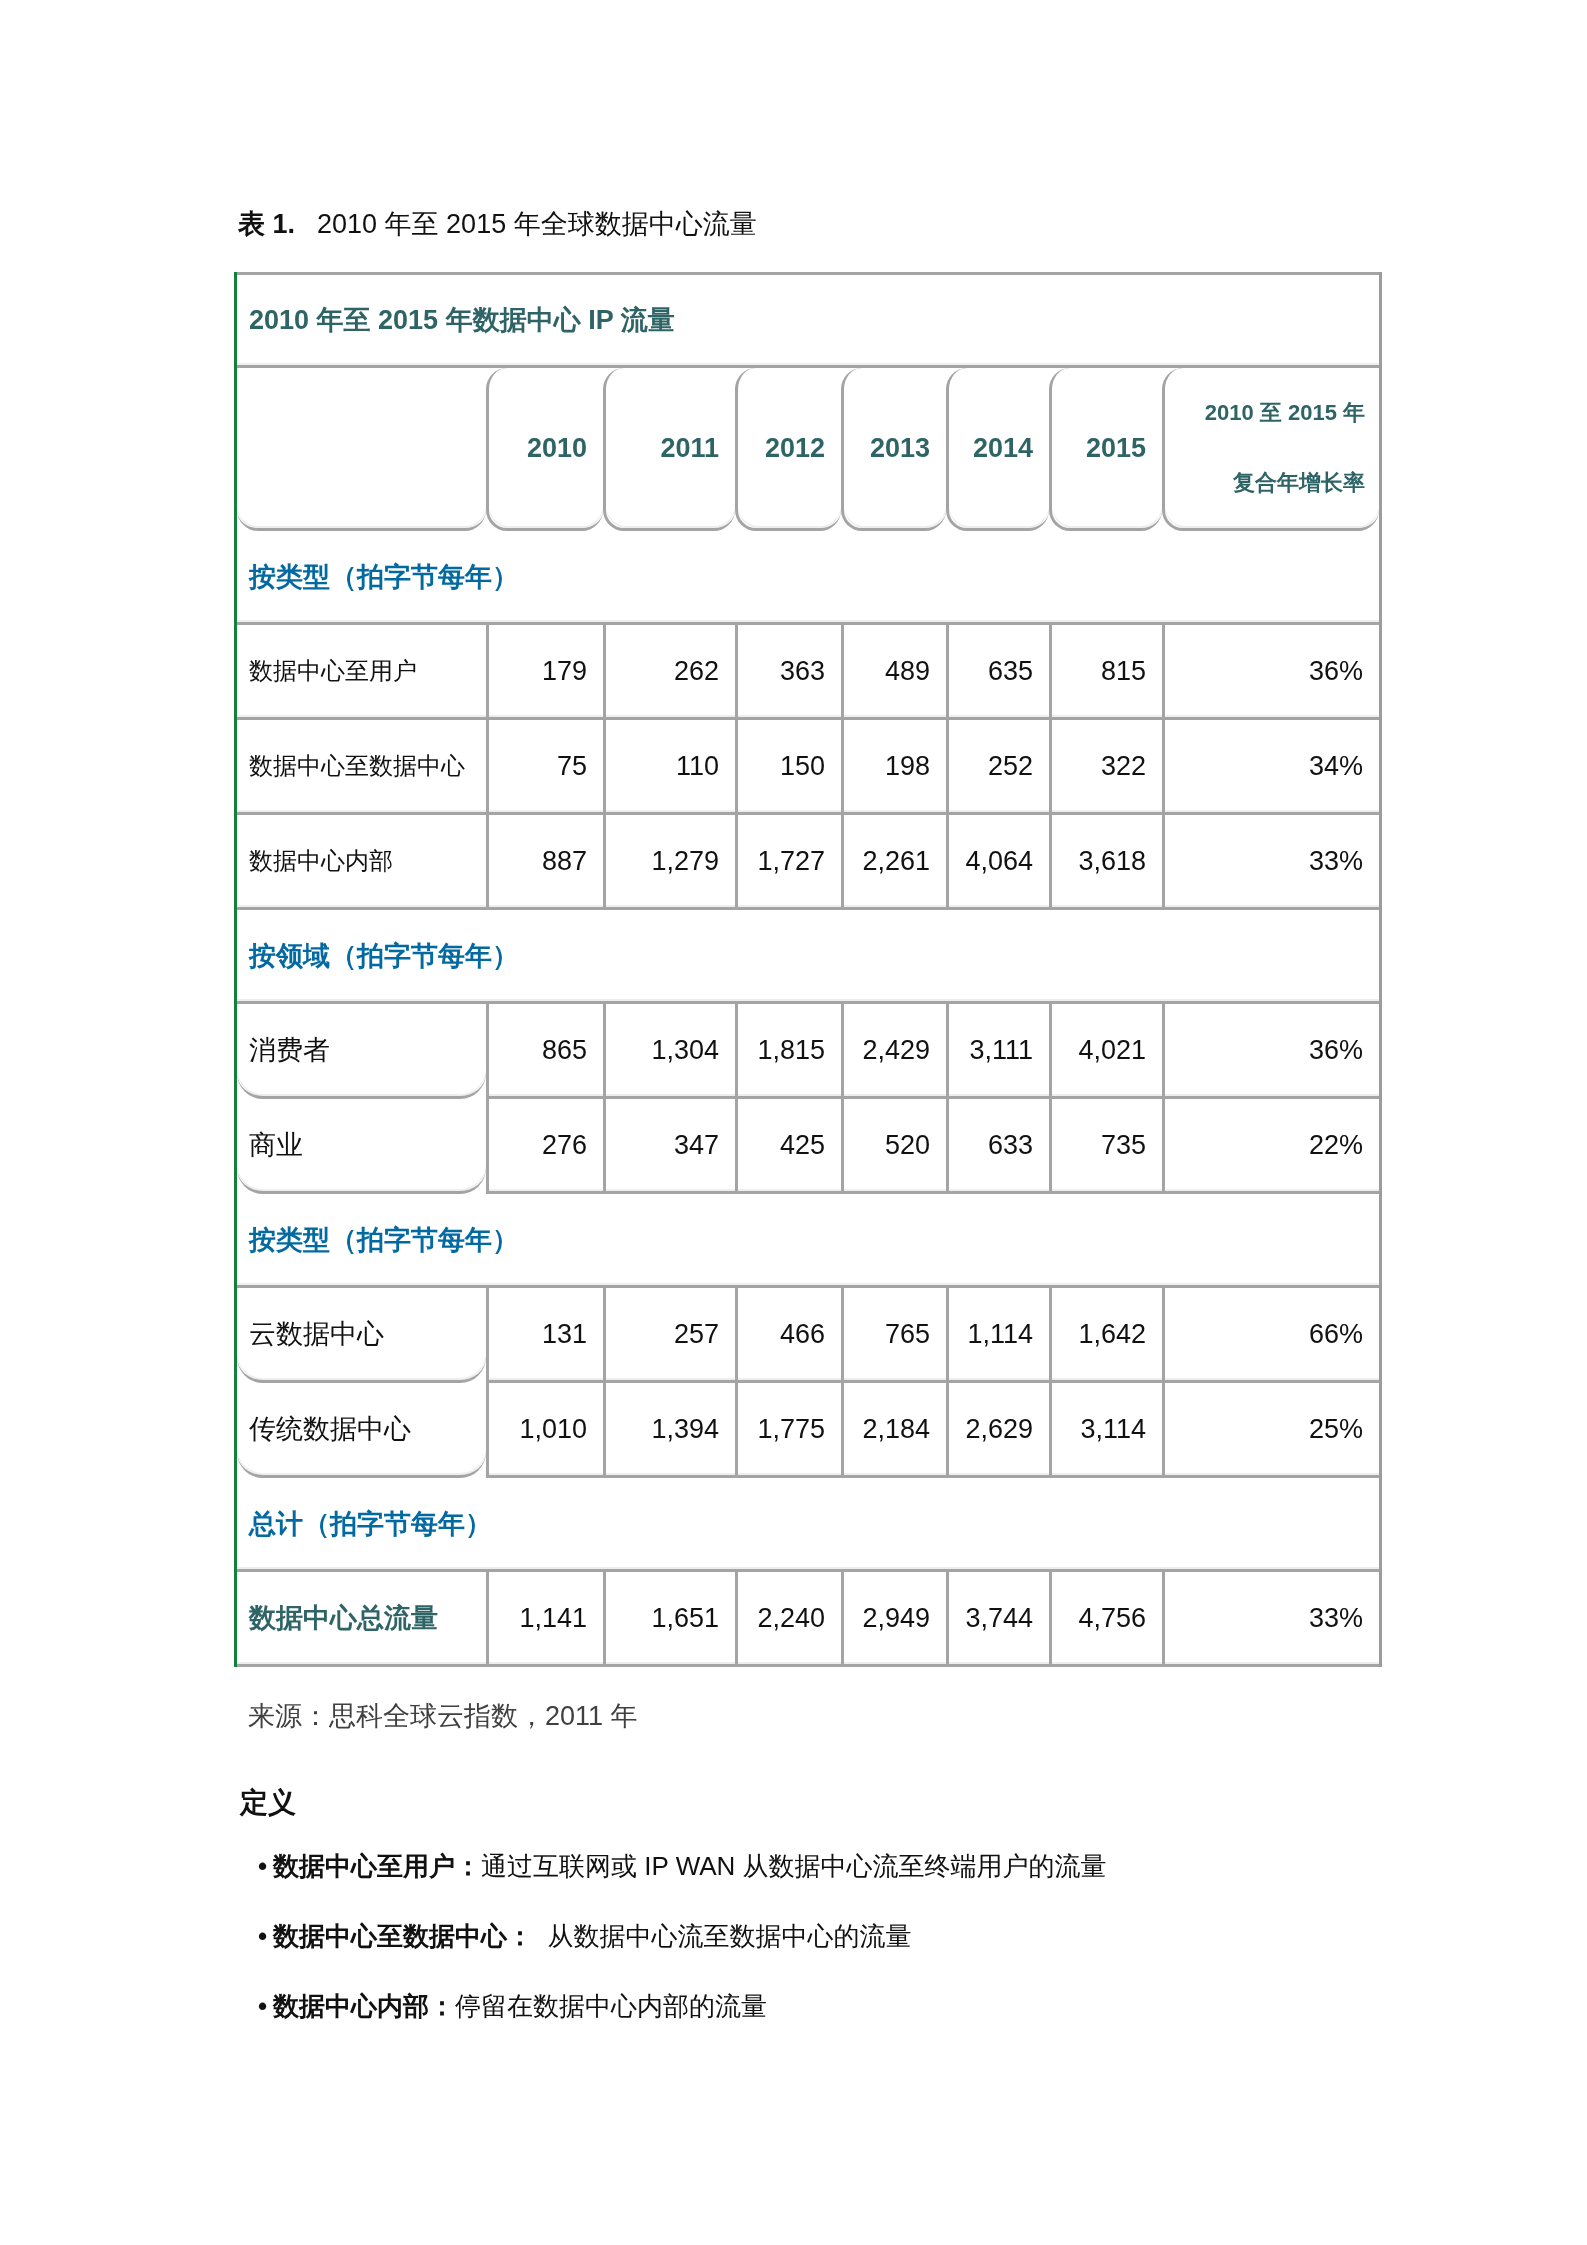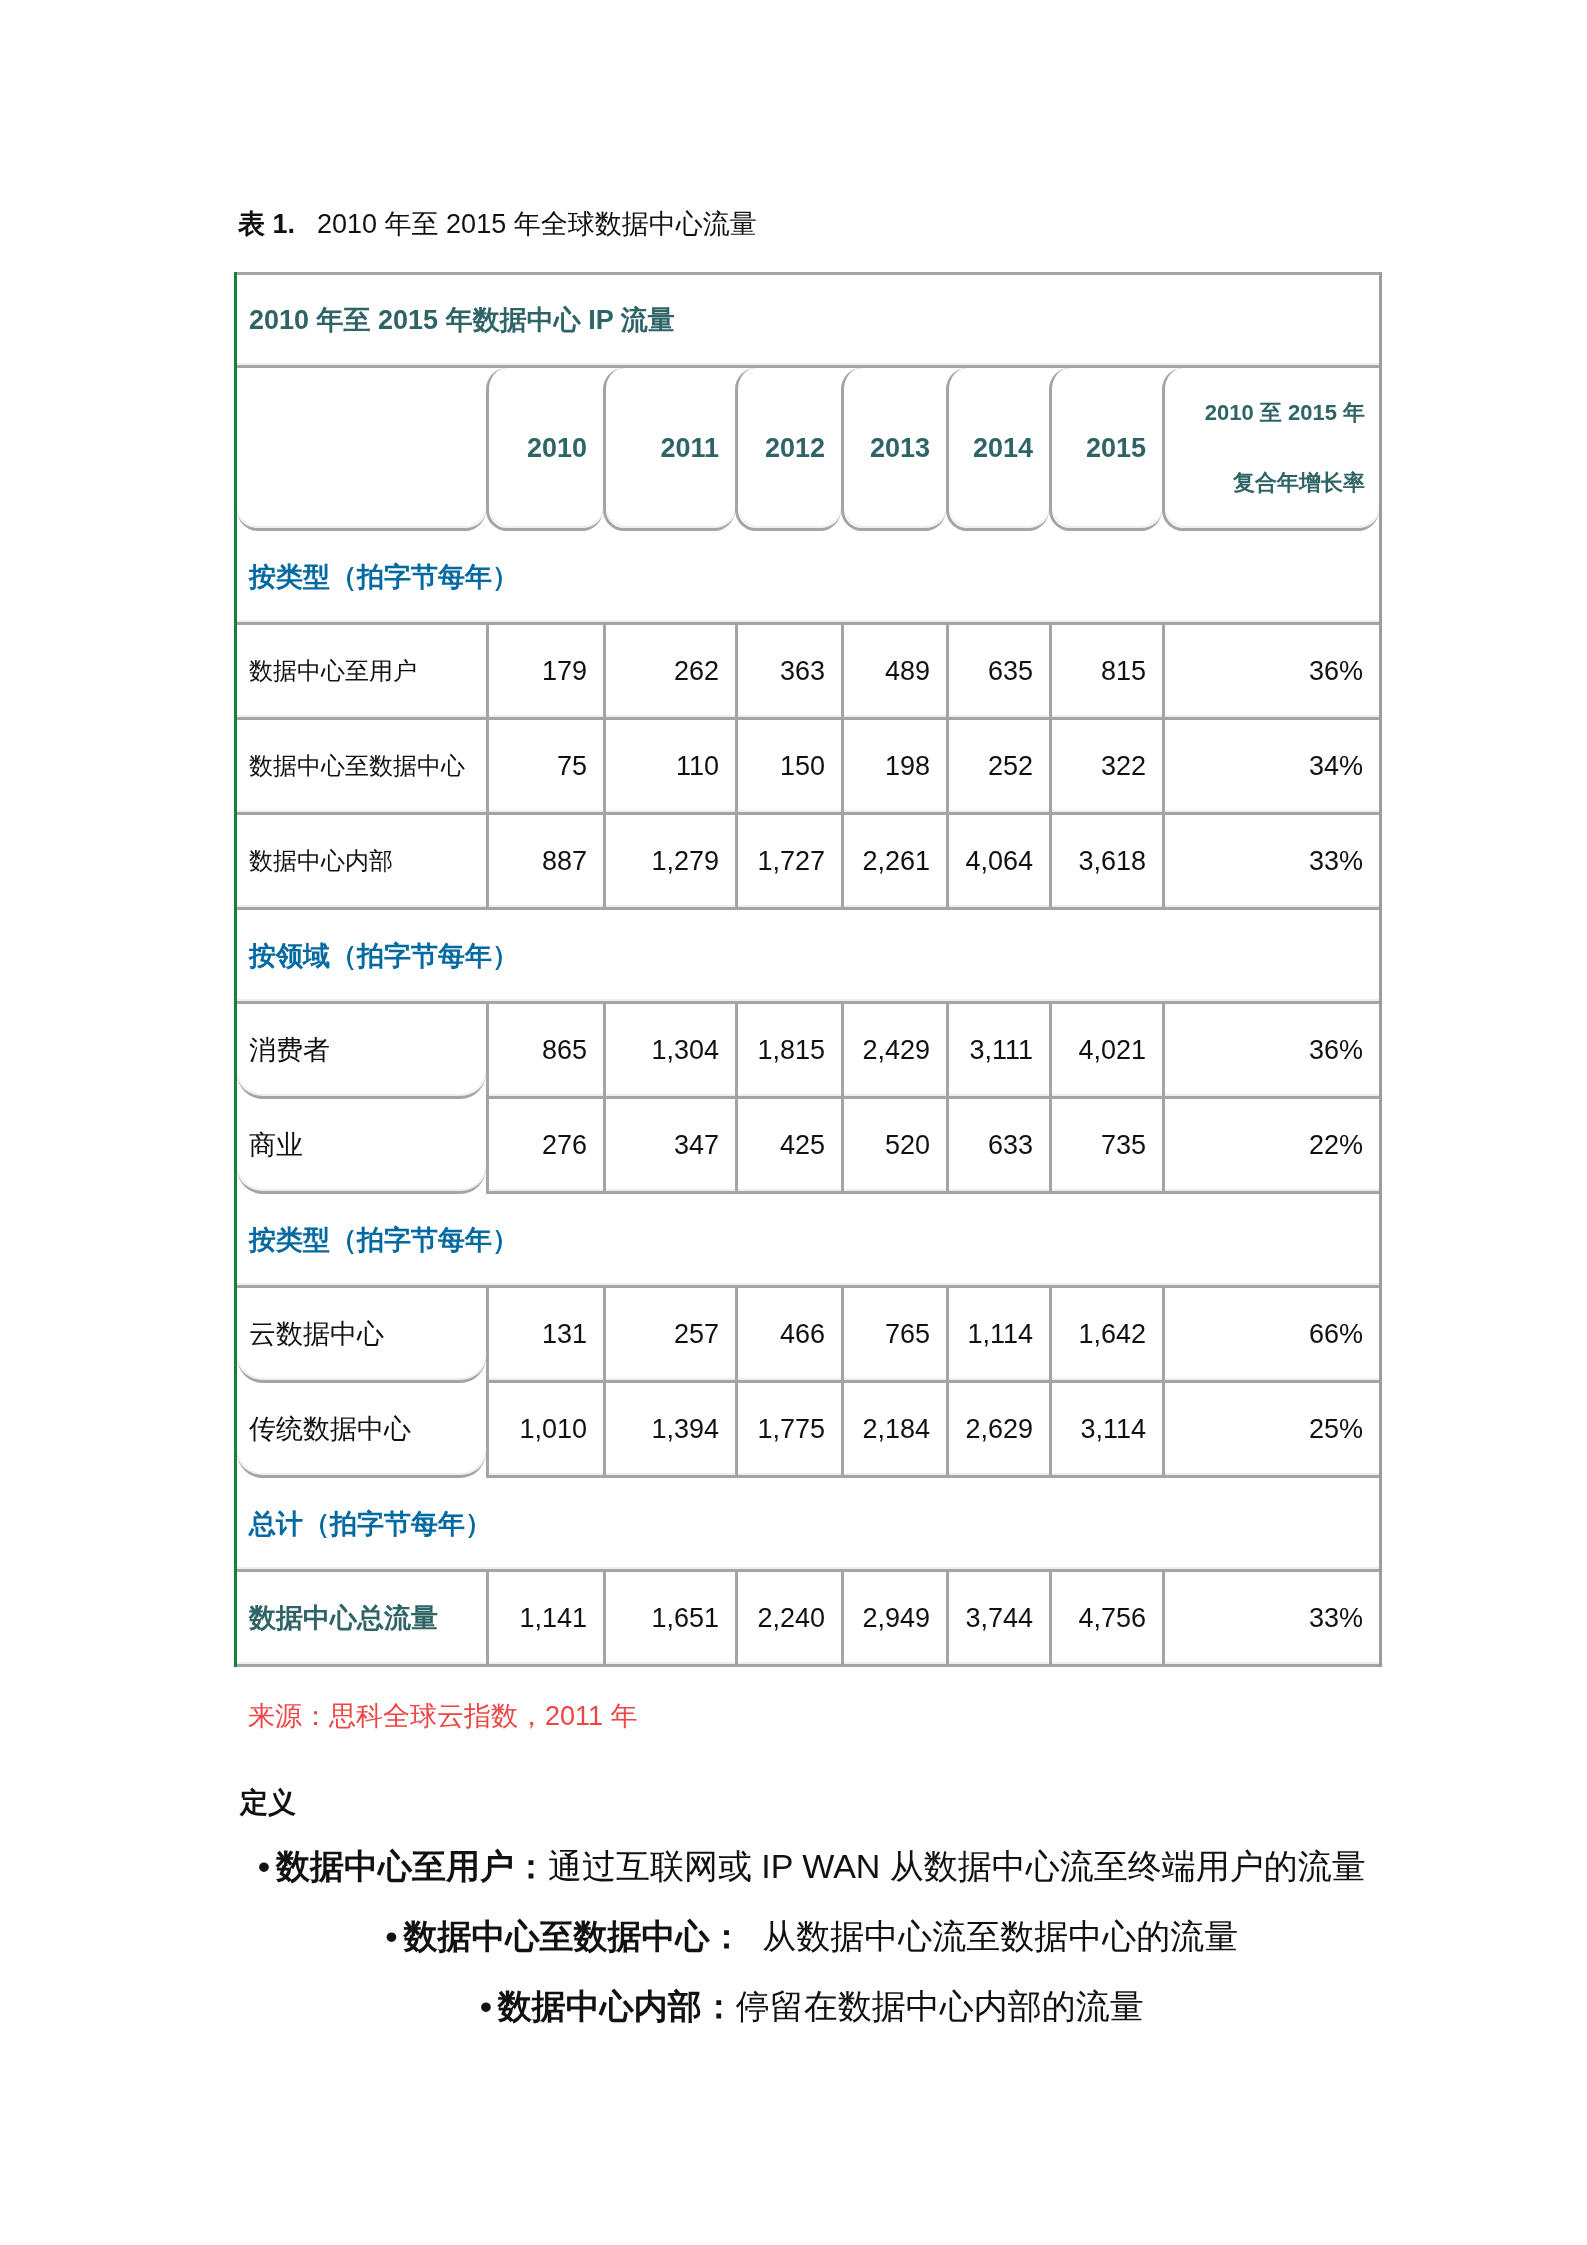--- a/index.html
+++ b/index.html
@@ -32,27 +32,27 @@
   .title-cell { height: 90px; font-weight: bold; font-size: 28px; }
   .hdr td { height: 160px; vertical-align: top; padding-top: 26px; text-align: right; font-weight: bold; color: #2f6466; border-radius: 21px; }
   .hdr td.cagr { font-size: 22px; line-height: 70px; padding-top: 0; padding-right: 14px; }
   .section td { height: 91px; font-weight: bold; color: #0369a1; font-size: 27px; }
   .row td { height: 92px; text-align: right; color: #111; }
   .row td.name { text-align: left; font-size: 24px; }
   .row td.name.lg { font-size: 27px; border-radius: 26px; }
   .row.total td.name { color: #2f6466; font-weight: bold; font-size: 27px; }
 
   .source {
-    position: absolute; left: 248px; top: 1698px; font-size: 27px; color: #ef4444;
+    position: absolute; left: 248px; top: 1698px; font-size: 27px; color: #404040;
   }
   .def-title {
     position: absolute; left: 240px; top: 1784px; font-size: 28px; font-weight: bold;
   }
   .def-list { position: absolute; left: 258px; top: 1848px; margin: 0; padding: 0; list-style: none; }
-  .def-list li { font-size: 34px; height: 70px; line-height: 36px; color: #111; text-align: center; }
+  .def-list li { font-size: 26px; height: 70px; line-height: 36px; color: #111; }
   .def-list .bullet { font-weight: bold; margin-right: 6px; }
   .def-list .term { font-weight: bold; }
 </style>
 </head>
 <body>
 
 <div class="caption">
   <span class="label">表 1.</span><span>2010 年至 2015 年全球数据中心流量</span>
 </div>
 

